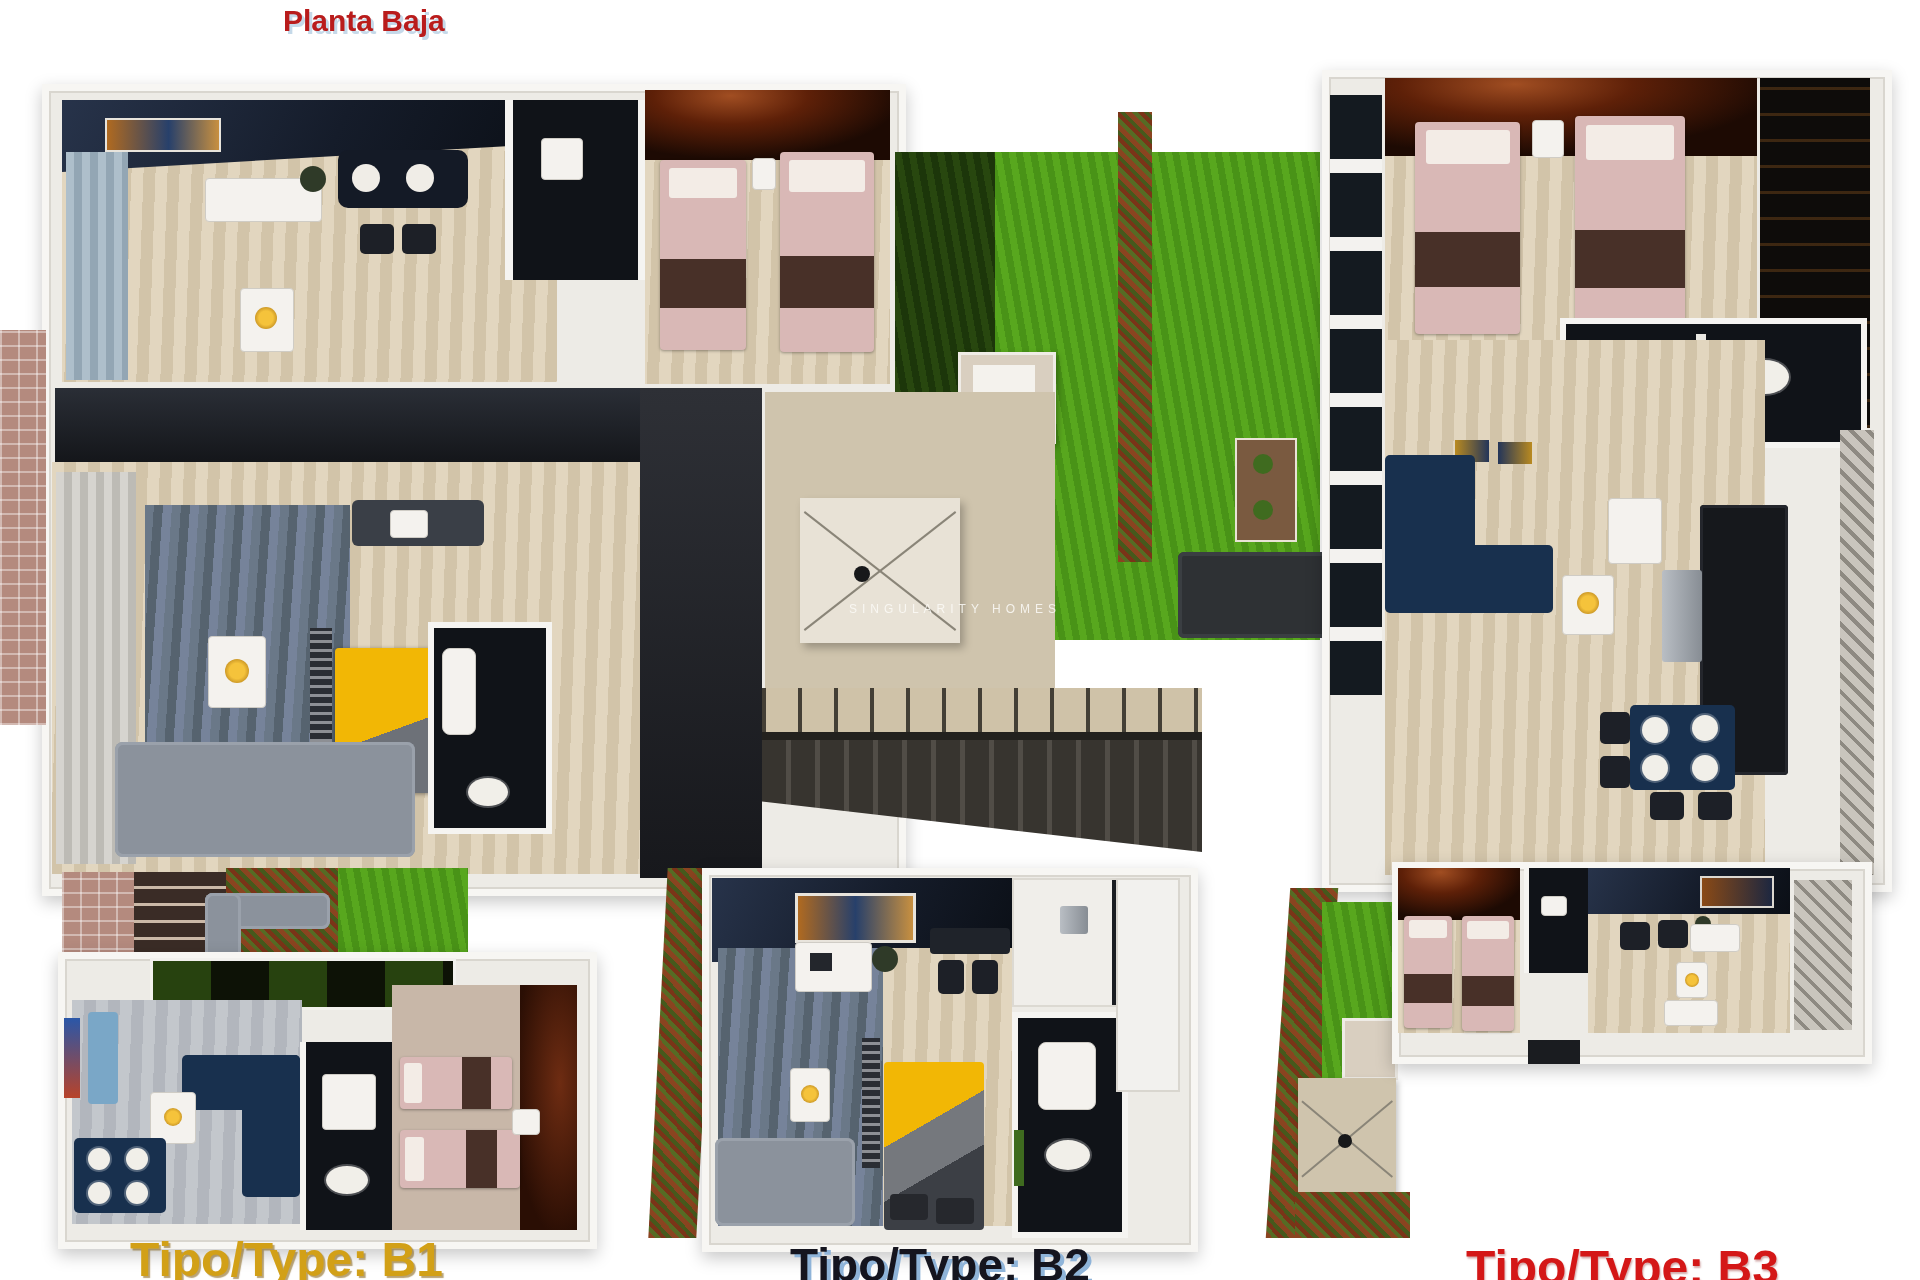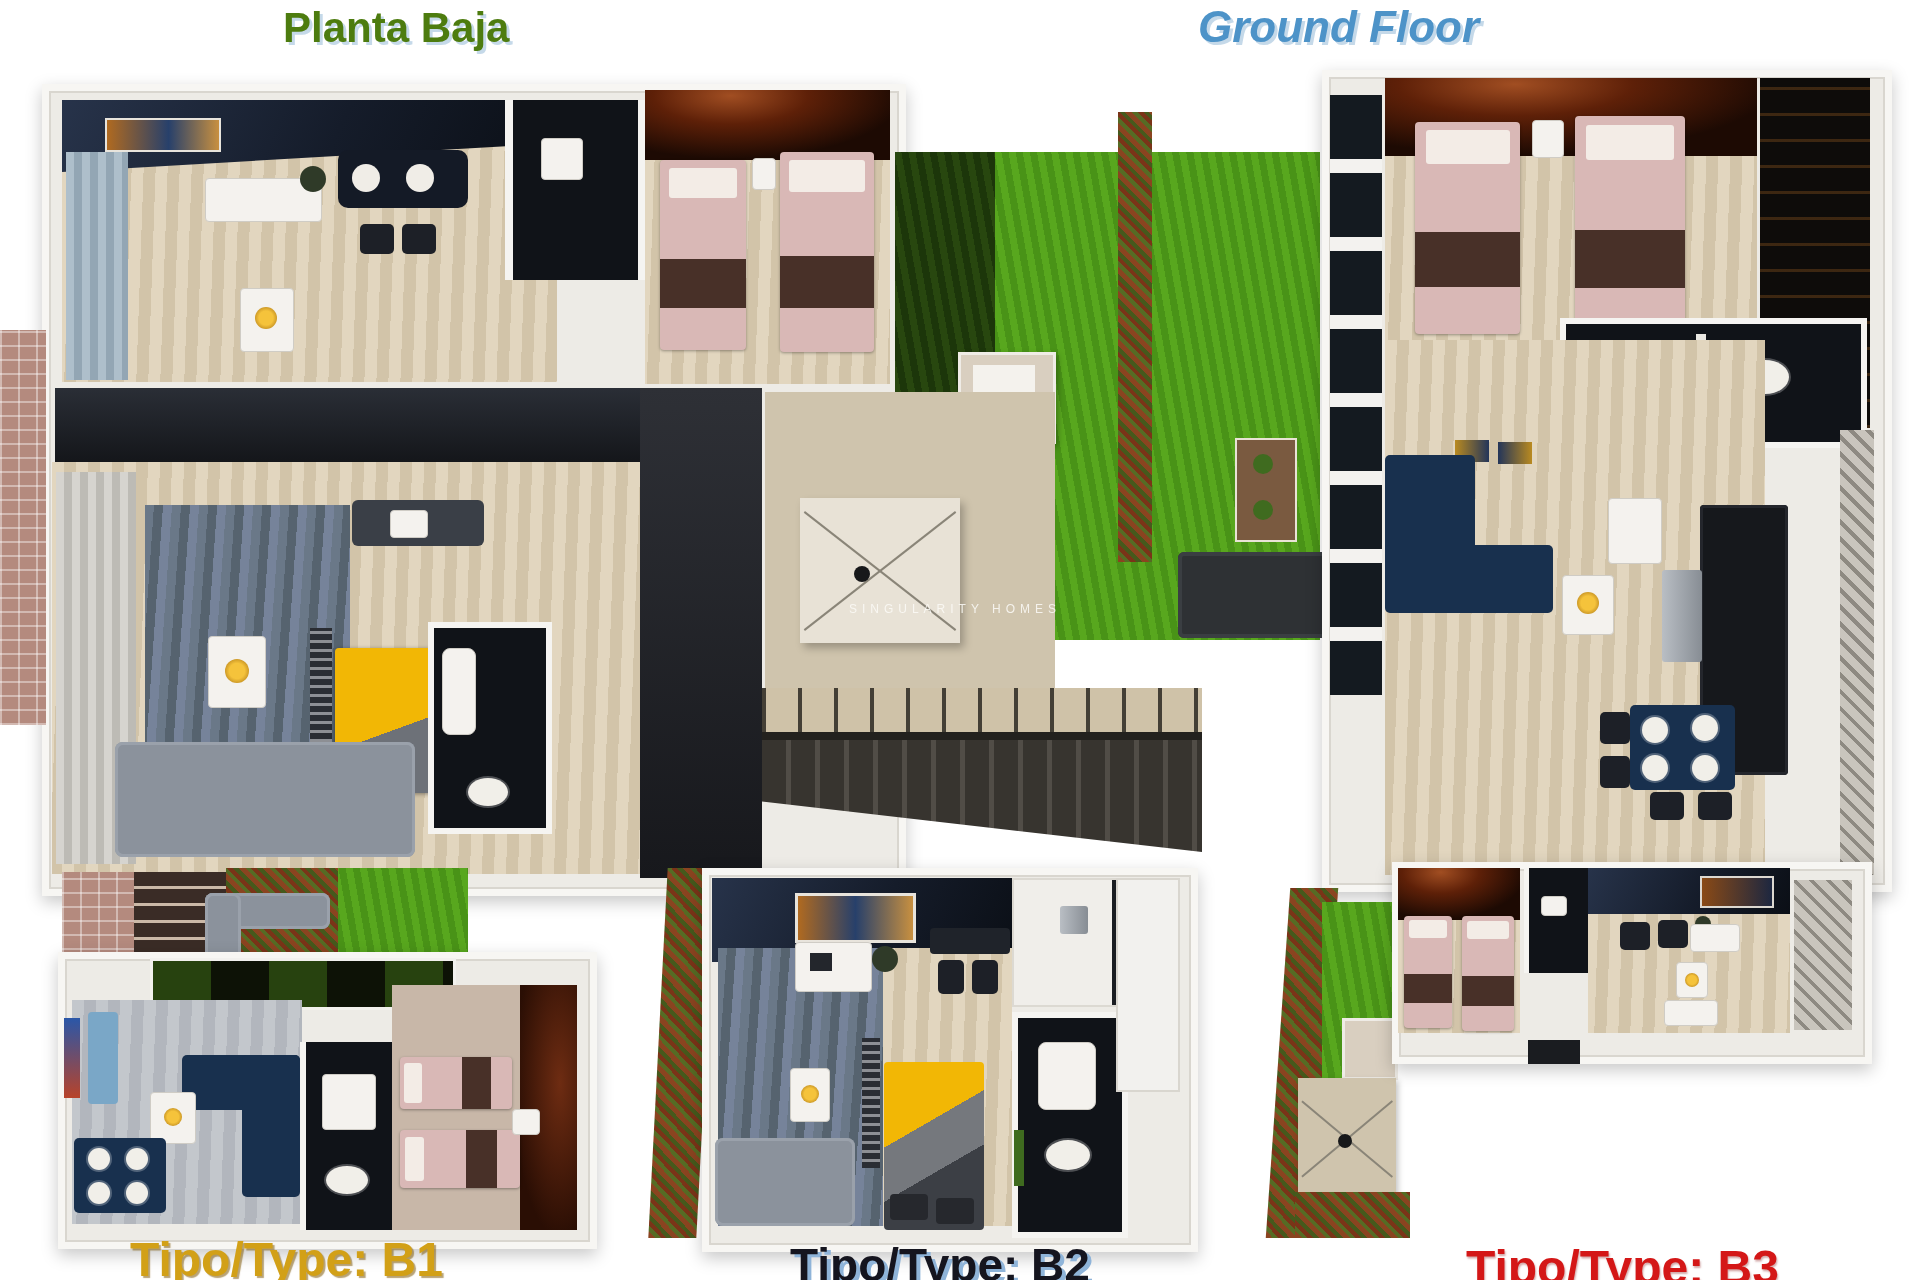--- a/index.html
+++ b/index.html
@@ -1,21 +1,21 @@
 <!DOCTYPE html>
 <html><head>
 <meta charset="utf-8">
 <style>
   html,body{margin:0;padding:0;background:#ffffff;}
   .page{position:relative;width:1920px;height:1280px;background:#ffffff;overflow:hidden;
         font-family:"Liberation Sans",sans-serif;}
   .abs{position:absolute;}
 
   
-  .title{font-weight:700;font-size:42px;color:#4d7c0f;
+  .title{font-weight:700;font-size:30px;color:#b91c1c;
          text-shadow:3px 3px 0 rgba(150,185,215,.55);white-space:nowrap;}
   .title-italic{font-style:italic;color:#4d93c8;font-size:44px;}
   .plan-label{font-weight:700;font-size:48px;white-space:nowrap;}
   .label-b1{color:#d2a017;text-shadow:2px 2px 1px rgba(125,88,6,.55);}
   .label-b2{color:#15151f;font-size:46px;text-shadow:4px 3px 0 #8fb4d9;}
   .label-b3{color:#d41717;text-shadow:1px 2px 2px rgba(130,12,12,.35);}
   .wm{color:#ffffff;text-align:center;}
   .wm-logo{font-family:"DejaVu Serif",serif;font-weight:400;font-size:64px;line-height:1;
            color:rgba(255,255,255,.93);letter-spacing:2px;}
   .wm-sub{font-size:12px;letter-spacing:5px;color:rgba(252,250,247,.85);margin-top:6px;white-space:nowrap;}
@@ -53,21 +53,20 @@
   .darkchair{background:#1d2027;border-radius:5px;}
   .sofa-grey{background:#8b929c;border-radius:8px;box-shadow:inset 0 0 0 3px #9aa1ab;}
   .umb-line{position:absolute;left:50%;top:50%;width:120%;height:2px;background:#8a8578;transform-origin:center;}
 </style>
 </head>
 <body>
 
 <div class="page">
 
   <div class="abs title" style="left:283px;top:4px;">Planta Baja</div>
-  <div class="abs title title-italic" style="left:1198px;top:2px;">Ground Floor</div>
 
   <div>
 
     <div>
       <div class="abs shell" style="left:42px;top:84px;width:850px;height:798px;"></div>
       <div class="abs brick" style="left:0px;top:330px;width:46px;height:395px;"></div>
 
       <div class="abs floor-beige" style="left:62px;top:100px;width:495px;height:282px;"></div>
       <div class="abs ceiling-navy" style="left:62px;top:100px;width:495px;height:72px;clip-path:polygon(0 0,100% 0,100% 60%,0 100%);"></div>
       <div class="abs" style="left:105px;top:118px;width:112px;height:30px;background:linear-gradient(90deg,#b06a20,#27406b 55%,#c89040);border:2px solid #e8e4dc;"></div>

